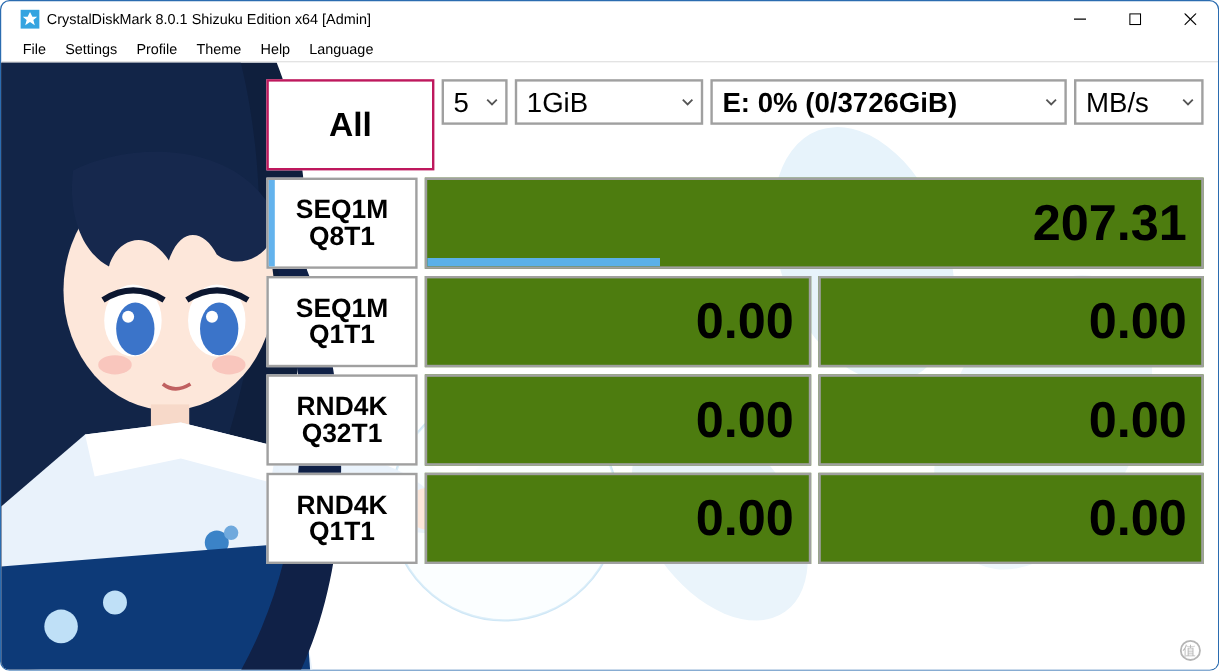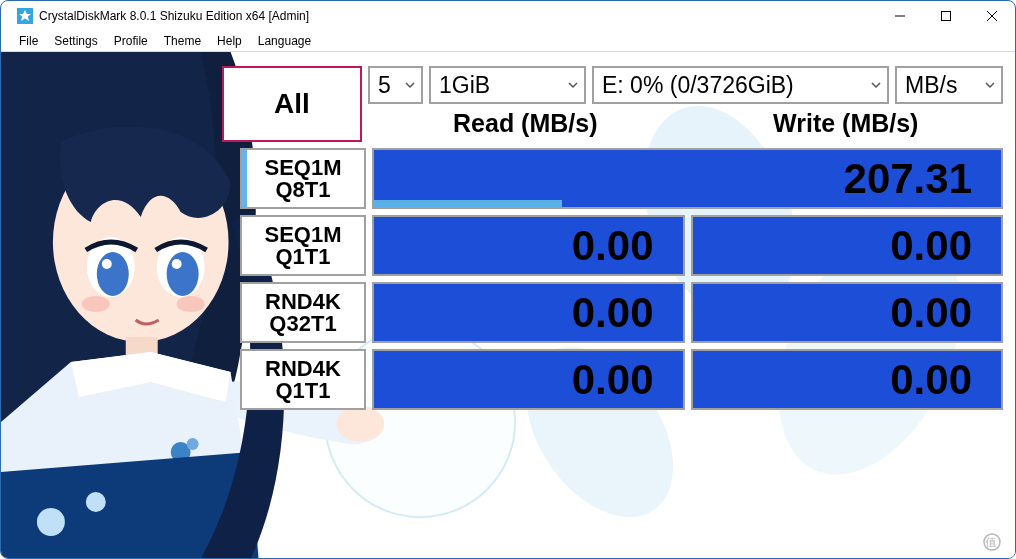--- a/index.html
+++ b/index.html
@@ -22,30 +22,30 @@
   
   .panel { position:absolute; left:221px; top:14px; right:12px; }
   
   .config-row { display:flex; gap:6px; height:38px; }
   .all-btn { width:140px; height:76px; border:2px solid #be185d; background:#fff; display:flex; align-items:center; justify-content:center; font-weight:700; font-size:28px; cursor:default; position:relative; }
   .dropdown { border:2px solid #a0a0a0; background:#fff; height:38px; display:flex; align-items:center; padding:0 8px; font-size:23px; position:relative; }
   .dropdown .arrow { position:absolute; right:6px; top:50%; transform:translateY(-50%); }
   .dropdown .arrow svg { width:10px; height:10px; display:block; }
   .dd-count { width:55px; }
   .dd-size { width:157px; }
-  .dd-drive { flex:1; }
+  .dd-drive { flex:1;font-weight:bold; }
   .dd-unit { width:108px; }
   
   .header-row { display:flex; gap:6px; height:38px; margin-top:0; }
   .col-header { flex:1; display:flex; align-items:center; justify-content:center; font-size:25px; font-weight:700; }
   
-  .result-row { display:flex; gap:6px; height:61px; margin-top:6px;margin-left:18px; }
+  .result-row { display:flex; gap:6px; height:76px; margin-top:6px; }
   .row-label { width:126px; border:2px solid #a0a0a0; background:#fff; display:flex; flex-direction:column; align-items:center; justify-content:center; font-weight:700; font-size:22px; line-height:1.0; position:relative; }
   .row-label .accent { position:absolute; left:0; top:0; bottom:0; width:5px; background:#63b3ed; display:none; }
-  .result-cell { flex:1; border:2px solid #a0a0a0; background:#1d4ed8; display:flex; align-items:center; justify-content:flex-end; padding-right:29px; font-weight:700; font-size:42px; position:relative; overflow:hidden; }
+  .result-cell { flex:1; border:2px solid #a0a0a0; background:#4d7c0f; display:flex; align-items:center; justify-content:flex-end; padding-right:12px; font-weight:700; font-size:42px; position:relative; overflow:hidden; }
   .result-cell .bar { position:absolute; left:0; bottom:0; height:7px; background:#5ab0e8; }
   .watermark { position:absolute; right:14px; bottom:8px; font-size:18px; color:rgba(120,120,120,0.55); letter-spacing:2px; display:flex; align-items:center; gap:6px; }
 </style>
 </head>
 <body>
 
 <div class="window">
 
   <div class="titlebar">
     <span class="app-icon">
@@ -173,24 +173,20 @@
             </div>
             <div class="dropdown dd-unit">
               <span>MB/s</span>
               <span class="arrow">
                   <svg viewBox="0 0 10 10">
                     <path d="M1 3 L5 7 L9 3" fill="none" stroke="#555" stroke-width="1.5"></path>
                   </svg>
                 </span>
             </div>
           </div>
-          <div class="header-row">
-            <div class="col-header">Read (MB/s)</div>
-            <div class="col-header">Write (MB/s)</div>
-          </div>
         </div>
       </div>
 
       <div class="result-row">
         <div class="row-label">
           <span class="accent" style="display:block"></span>
           <span>SEQ1M</span>
           <span>Q8T1</span>
         </div>
         <div class="result-cell">

